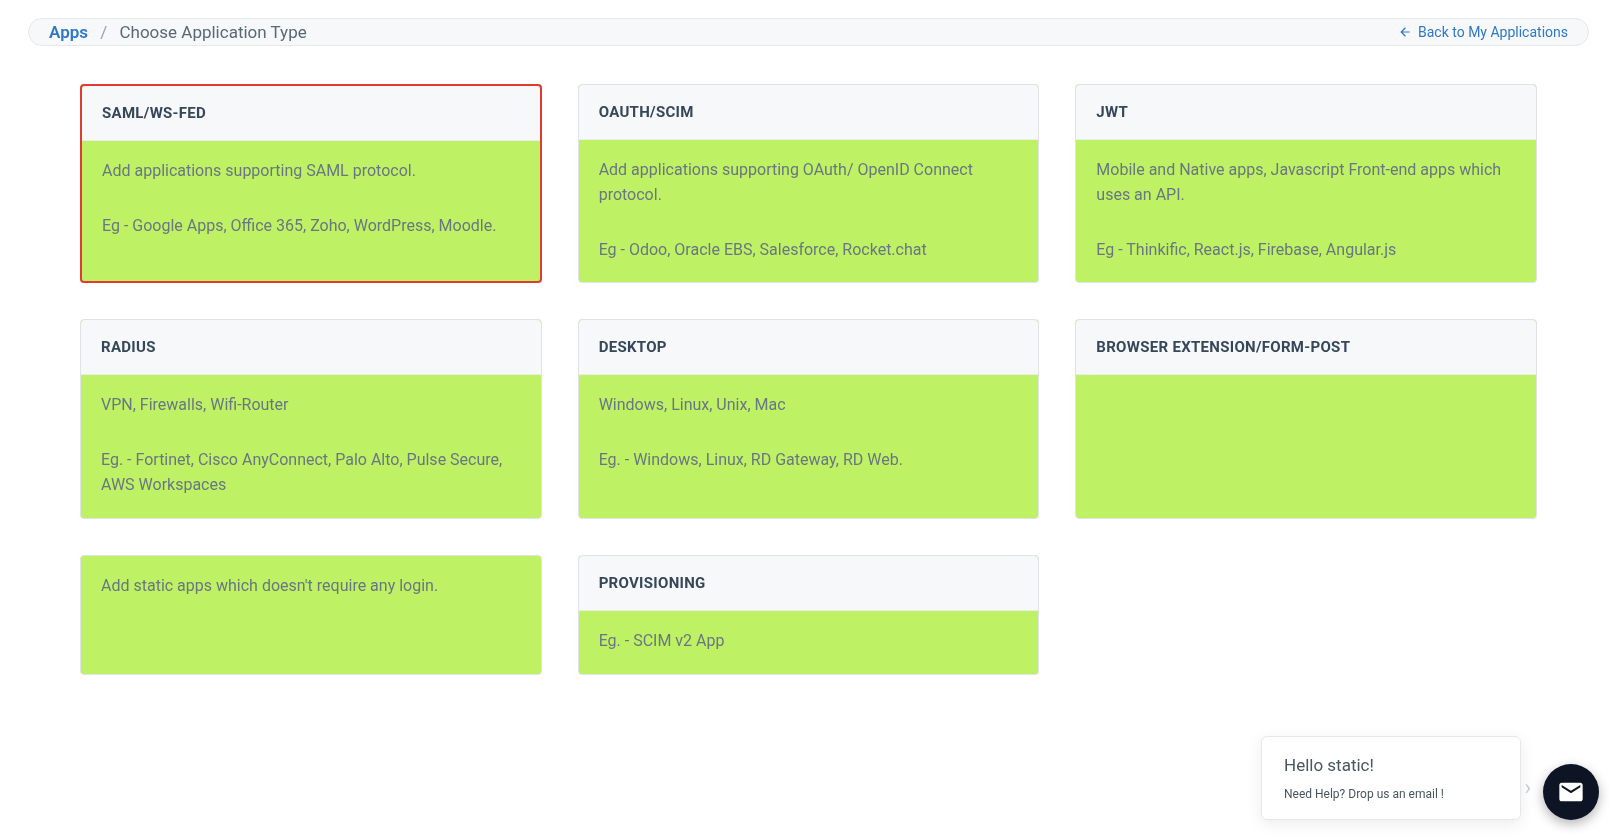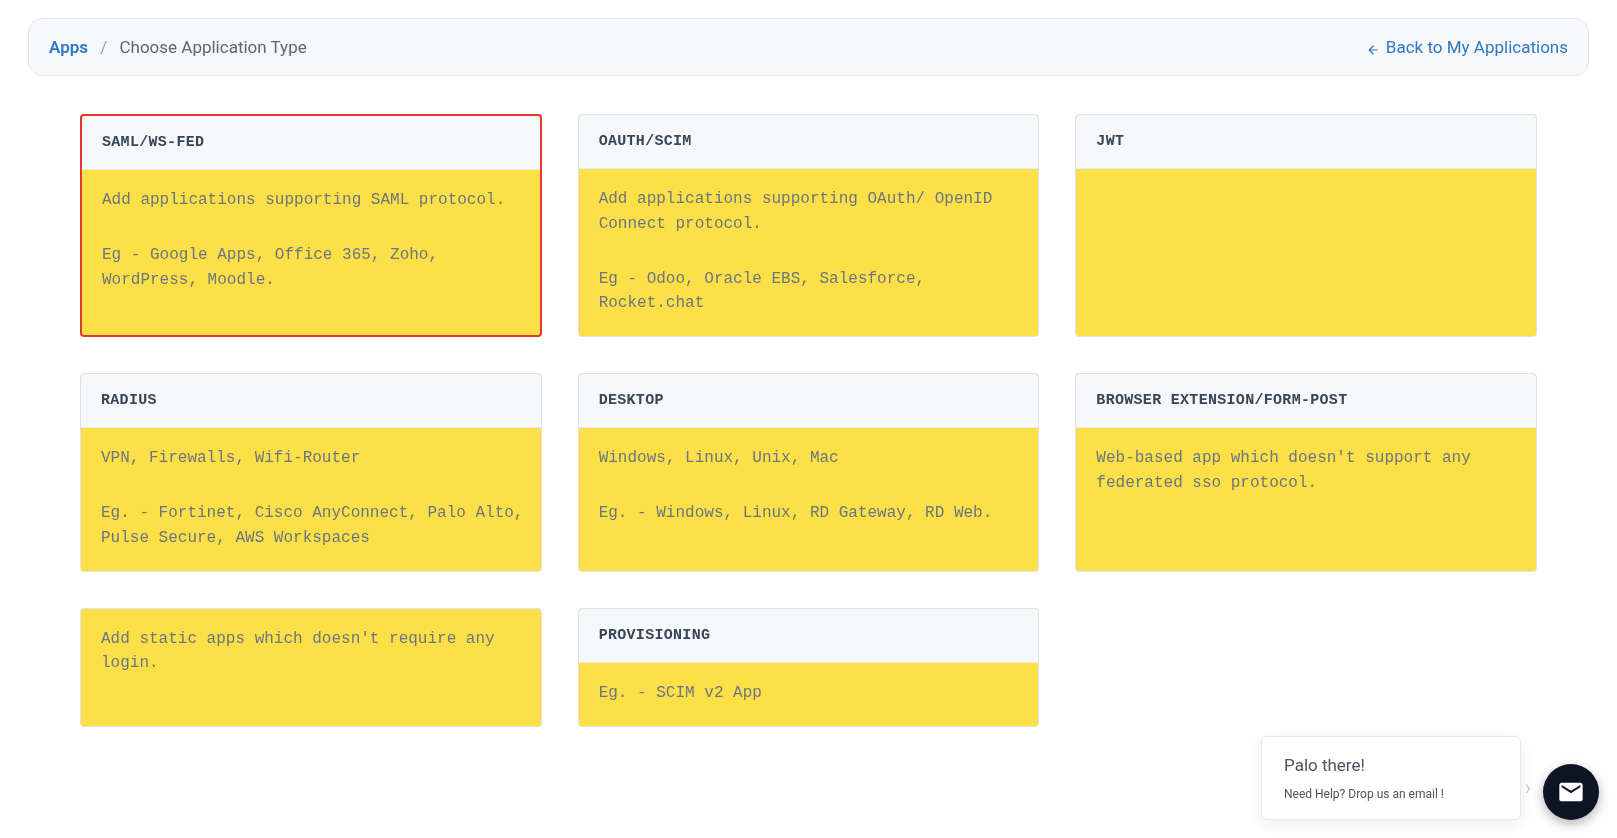--- a/index.html
+++ b/index.html
@@ -7,62 +7,61 @@
     font-family: -apple-system, BlinkMacSystemFont, "Segoe UI", Roboto, "Helvetica Neue", Arial, sans-serif;
     background: #ffffff;
     color: #5a6978;
     font-size: 16px;
     padding: 4px 20px 20px 20px;
   }
   .header-bar {
     background: #f6f8fa;
     border: 1px solid #e5e8eb;
     border-radius: 14px;
-    padding: 18px 20px;
+    padding: 3px 20px;
     display: flex;
     justify-content: space-between;
     align-items: center;
     margin: 14px 8px 0 8px;
   }
   .breadcrumb {
     font-size: 17px;
     color: #5a6978;
   }
   .breadcrumb .apps-link {
     color: #2f78c4;
     font-weight: 600;
   }
   .breadcrumb .sep {
     color: #9aa3ac;
     margin: 0 8px;
   }
   .back-link {
     color: #2f78c4;
-    font-size: 17px;
+    font-size: 14px;
     text-decoration: none;
     display: inline-flex;
-    align-items: flex-end;
+    align-items: center;
     gap: 6px;
   }
   .back-link svg { width: 14px; height: 14px; fill: #2f78c4; }
 
   .grid {
     display: grid;
     grid-template-columns: repeat(3, 1fr);
     gap: 36px;
     padding: 38px 60px 20px 60px;
   }
   .card {
     border: 1px solid #dfe3e7;
     border-radius: 4px;
-    background: #fde047;
+    background: #bef264;
     display: flex;
     flex-direction: column;
     cursor: pointer;
-    font-family: Liberation Mono, monospace;
   }
   .card.selected {
     border: 2px solid #e23a2f;
   }
   .card-header {
     background: #f6f8fa;
     padding: 18px 20px;
     border-bottom: 1px solid #e9edf0;
     border-radius: 4px 4px 0 0;
   }
@@ -155,20 +154,24 @@
     <div class="card-body">
       <p class="desc">Add applications supporting OAuth/ OpenID Connect protocol.</p>
       <p class="example">Eg - Odoo, Oracle EBS, Salesforce, Rocket.chat</p>
     </div>
   </div>
 
   <div class="card">
     <div class="card-header">
       <h3>JWT</h3>
     </div>
+    <div class="card-body">
+      <p class="desc">Mobile and Native apps, Javascript Front-end apps which uses an API.</p>
+      <p class="example">Eg - Thinkific, React.js, Firebase, Angular.js</p>
+    </div>
   </div>
 
   <div class="card">
     <div class="card-header">
       <h3>RADIUS</h3>
     </div>
     <div class="card-body">
       <p class="desc">VPN, Firewalls, Wifi-Router</p>
       <p class="example">Eg. - Fortinet, Cisco AnyConnect, Palo Alto, Pulse Secure, AWS Workspaces</p>
     </div>
@@ -182,21 +185,20 @@
       <p class="desc">Windows, Linux, Unix, Mac</p>
       <p class="example">Eg. - Windows, Linux, RD Gateway, RD Web.</p>
     </div>
   </div>
 
   <div class="card">
     <div class="card-header">
       <h3>BROWSER EXTENSION/FORM-POST</h3>
     </div>
     <div class="card-body">
-      <p class="desc">Web-based app which doesn't support any federated sso protocol.</p>
     </div>
   </div>
 
   <div class="card">
     <div class="card-body">
       <p class="desc">Add static apps which doesn't require any login.</p>
     </div>
   </div>
 
   <div class="card">
@@ -204,21 +206,21 @@
       <h3>PROVISIONING</h3>
     </div>
     <div class="card-body">
       <p class="example">Eg. - SCIM v2 App</p>
     </div>
   </div>
 
 </div>
 
 <div class="chat-popup">
-  <div class="line1">Palo there!</div>
+  <div class="line1">Hello static!</div>
   <div class="line2">Need Help? Drop us an email !</div>
 </div>
 <div class="chat-chevron">›</div>
 <div class="chat-bubble">
   <svg viewBox="0 0 24 24">
       <path d="M20 4H4c-1.1 0-2 .9-2 2v12c0 1.1.9 2 2 2h16c1.1 0 2-.9 2-2V6c0-1.1-.9-2-2-2zm0 4-8 5-8-5V6l8 5 8-5v2z"></path>
     </svg>
 </div>
 
 </body></html>

